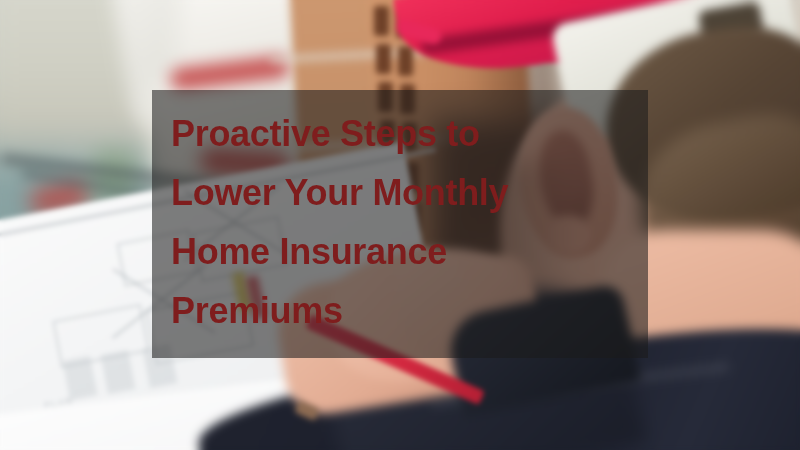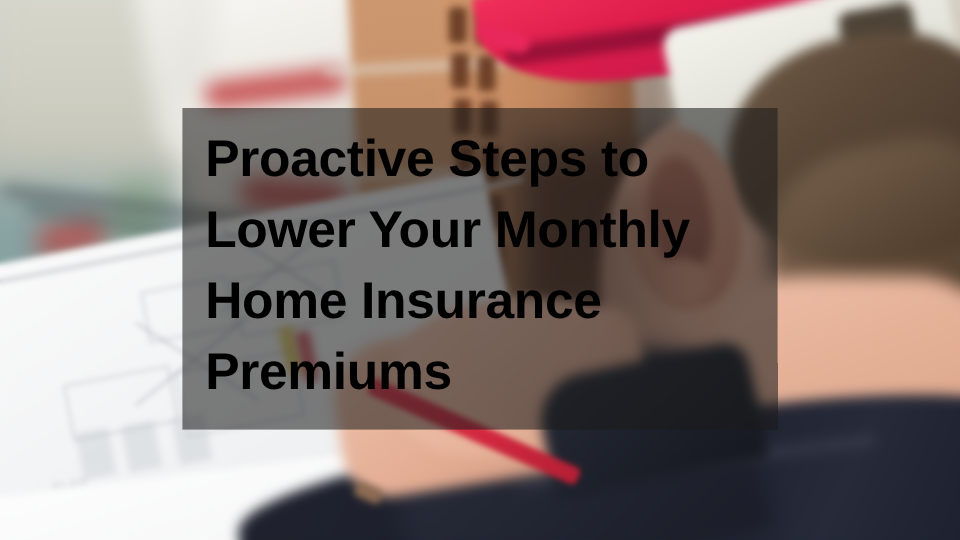--- a/index.html
+++ b/index.html
@@ -426,24 +426,24 @@
     left: 152px;
     top: 90px;
     width: 496px;
     height: 268px;
     background: rgba(26, 26, 26, 0.56);
     box-sizing: border-box;
     padding: 14px 18px 0 19px;
   }
   .title-text {
     margin: 0;
-    color: #000000;
+    color: #7f1d1d;
     font-family: "Liberation Sans", sans-serif;
     font-weight: bold;
-    font-size: 43px;
+    font-size: 36px;
     line-height: 59px;
     letter-spacing: -0.3px;
     white-space: pre-line;
   }
 </style>
 </head>
 <body>
 
 <div class="stage">
 

